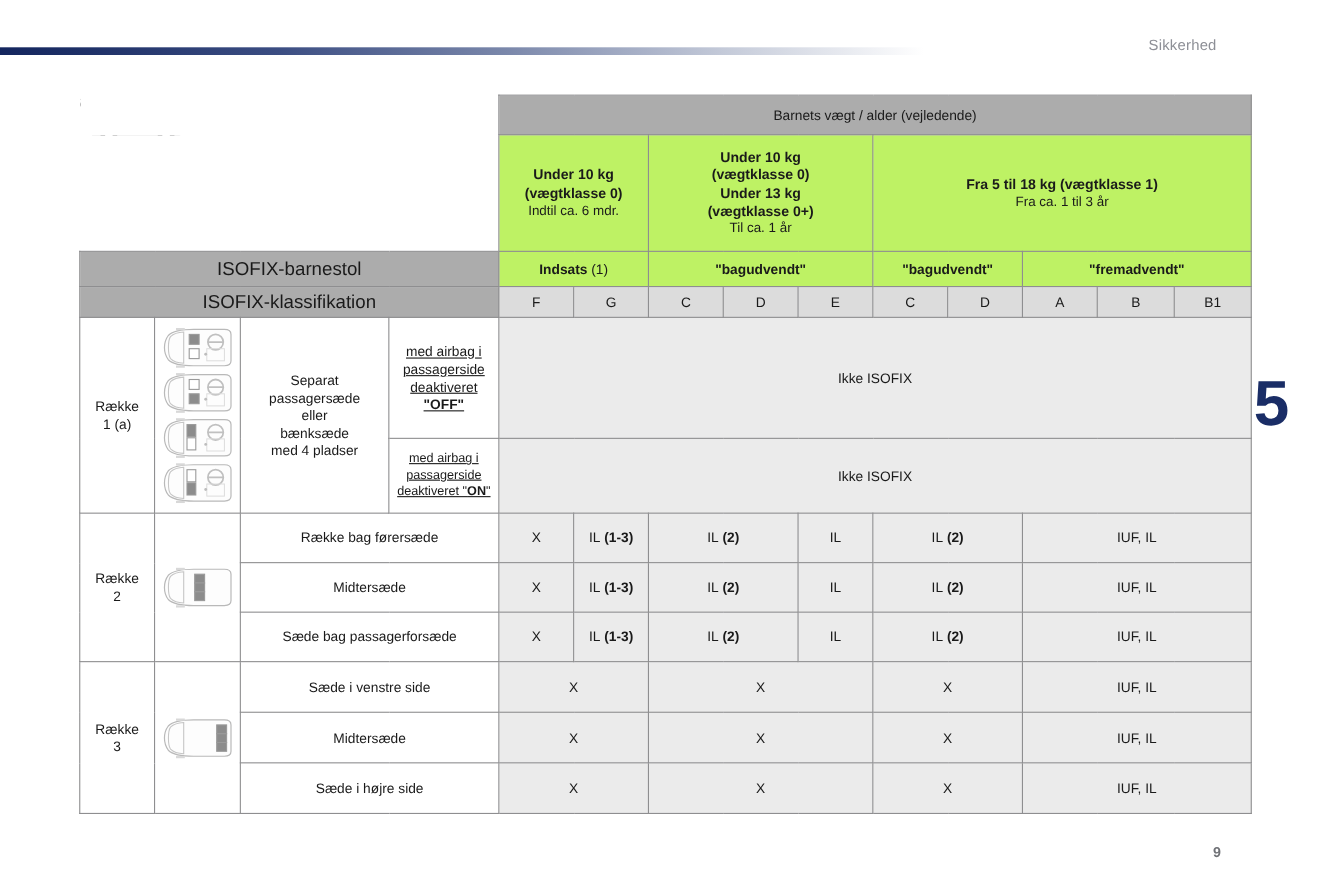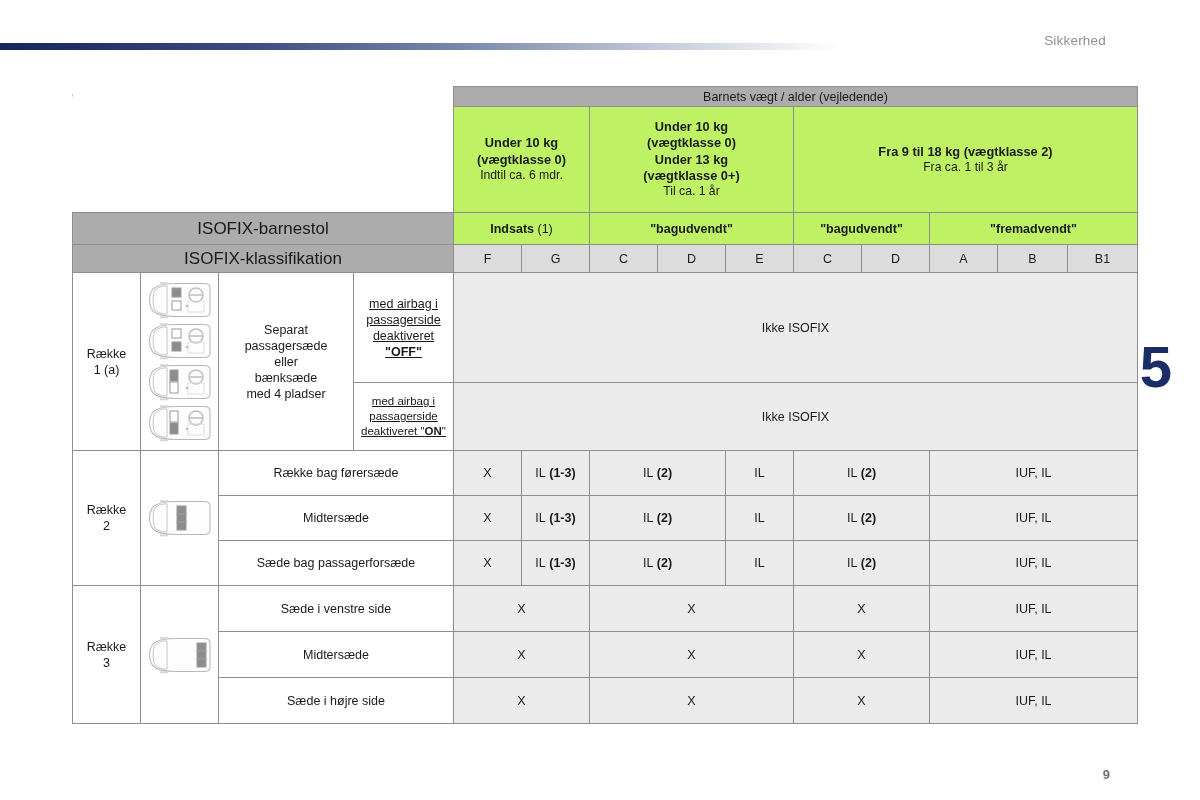--- a/index.html
+++ b/index.html
@@ -151,21 +151,21 @@
       <col style="width:68px">
       <col style="width:68px">
       <col style="width:68px">
       <col style="width:70px">
       <col style="width:70px">
     </colgroup>
     <tbody>
 
       <tr>
         <td class="blank" colspan="4"></td>
-        <td class="hdr-dark wt-title" colspan="10" style="height:20px">
+        <td class="hdr-dark wt-title" colspan="10" style="height:36px">
           <span>Barnets vægt</span><span class="reg"> / alder (vejledende)</span>
         </td>
       </tr>
 
       <tr>
         <td class="blank" colspan="4"></td>
         <td class="hdr-lite wcell" colspan="2" style="height:106px">
           <div>
               <span class="b">Under 10 kg</span>
               <span class="b">(vægtklasse 0)</span>
@@ -176,21 +176,21 @@
           <div>
               <span class="b">Under 10 kg</span>
               <span class="b">(vægtklasse 0)</span>
               <span class="b">Under 13 kg</span>
               <span class="b">(vægtklasse 0+)</span>
               <span class="n">Til ca. 1 år</span>
             </div>
         </td>
         <td class="hdr-lite wcell" colspan="5">
           <div>
-              <span class="b">Fra 9 til 18 kg (vægtklasse 2)</span>
+              <span class="b">Fra 5 til 18 kg (vægtklasse 1)</span>
               <span class="n">Fra ca. 1 til 3 år</span>
             </div>
         </td>
       </tr>
 
       <tr>
         <td class="hdr-dark left-lbl" colspan="4" style="height:32px">ISOFIX-barnestol</td>
         <td class="hdr-lite" colspan="2">
           <span style="font-weight:bold">Indsats</span><span> (1)</span>
         </td>

